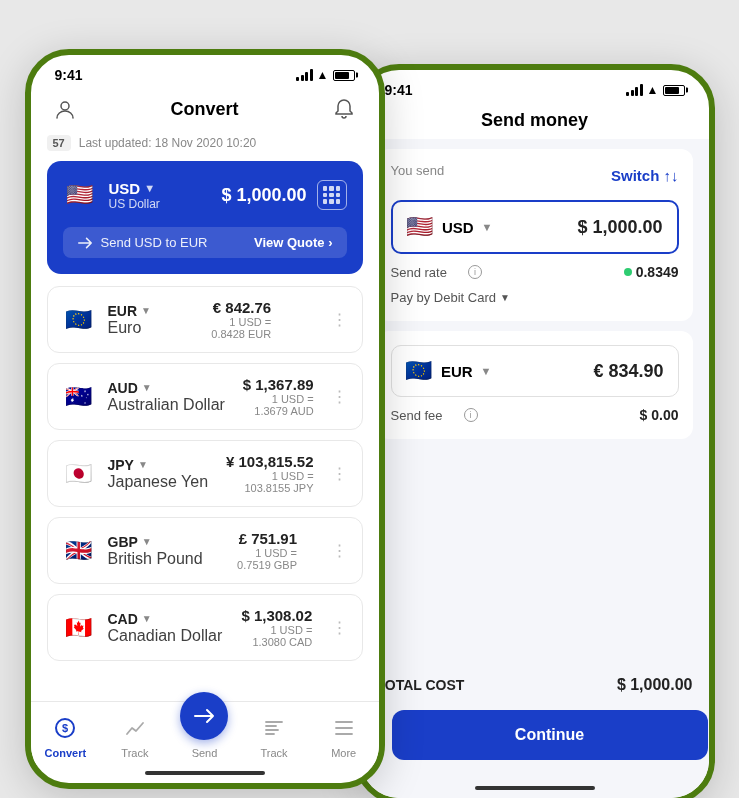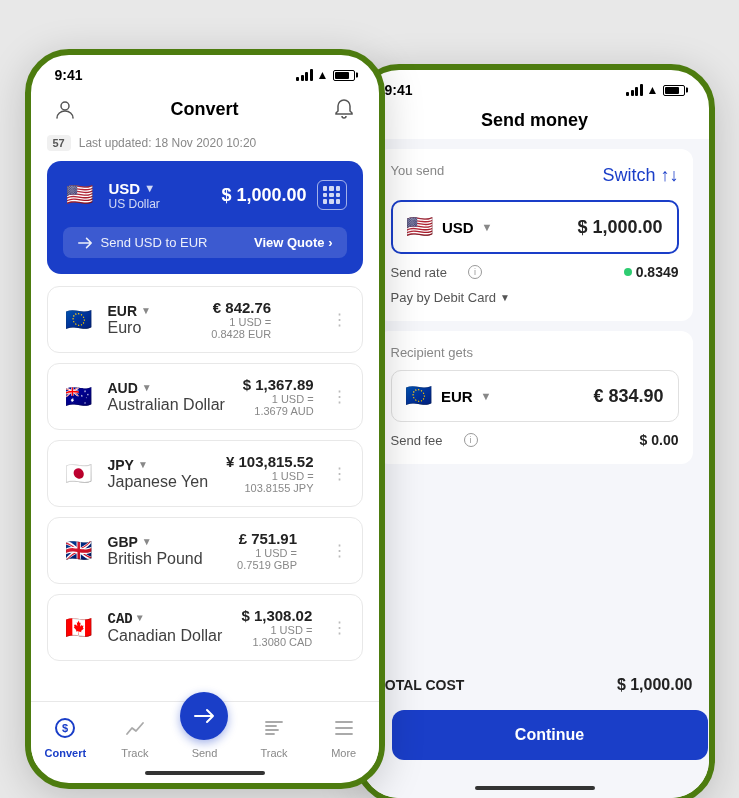--- a/index.html
+++ b/index.html
@@ -276,23 +276,23 @@
       margin: 10px 16px 0;
       border-radius: 12px;
       padding: 14px;
     }
     .send-section-label {
       font-size: 13px;
       color: #888;
       margin-bottom: 10px;
     }
     .switch-btn {
-      font-size: 18px;
+      font-size: 15px;
       color: #1a3ec8;
-      font-weight: 400;
+      font-weight: 700;
       cursor: pointer;
     }
     .send-section-header {
       display: flex;
       justify-content: space-between;
       align-items: center;
       margin-bottom: 12px;
     }
     .send-currency-row {
       display: flex;
@@ -577,21 +577,21 @@
             <div class="list-rate">1 USD =</div>
             <div class="list-rate">0.7519 GBP</div>
           </div>
           <span class="dots-icon">⋮</span>
         </div>
 
         <div class="currency-list-item">
           <div class="list-currency-left">
             <div class="flag-circle" style="font-size:22px;">🇨🇦</div>
             <div>
-              <div style="display:flex;align-items:center;gap:4px;font-family:Liberation Mono, monospace;">
+              <div style="display:flex;align-items:center;gap:4px;">
                 <span class="list-currency-code">CAD</span>
                 <span class="chevron-down">▼</span>
               </div>
               <div class="list-currency-name">Canadian Dollar</div>
             </div>
           </div>
           <div class="list-currency-right">
             <div class="list-amount">$ 1,308.02</div>
             <div class="list-rate">1 USD =</div>
             <div class="list-rate">1.3080 CAD</div>
@@ -700,21 +700,20 @@
           </div>
         </div>
 
         <div class="pay-method">
           <span>Pay by Debit Card</span>
           <span class="caret-down">▼</span>
         </div>
       </div>
 
       <div class="recipient-section">
-        <div class="recipient-label">Recipient gets</div>
         <div class="recipient-currency-row">
           <div class="send-currency-left">
             <span style="font-size:22px;">🇪🇺</span>
             <span>EUR</span>
             <span style="font-size:11px;color:#888;">▼</span>
           </div>
           <span class="send-amount">€ 834.90</span>
         </div>
 
         <div class="fee-row">

